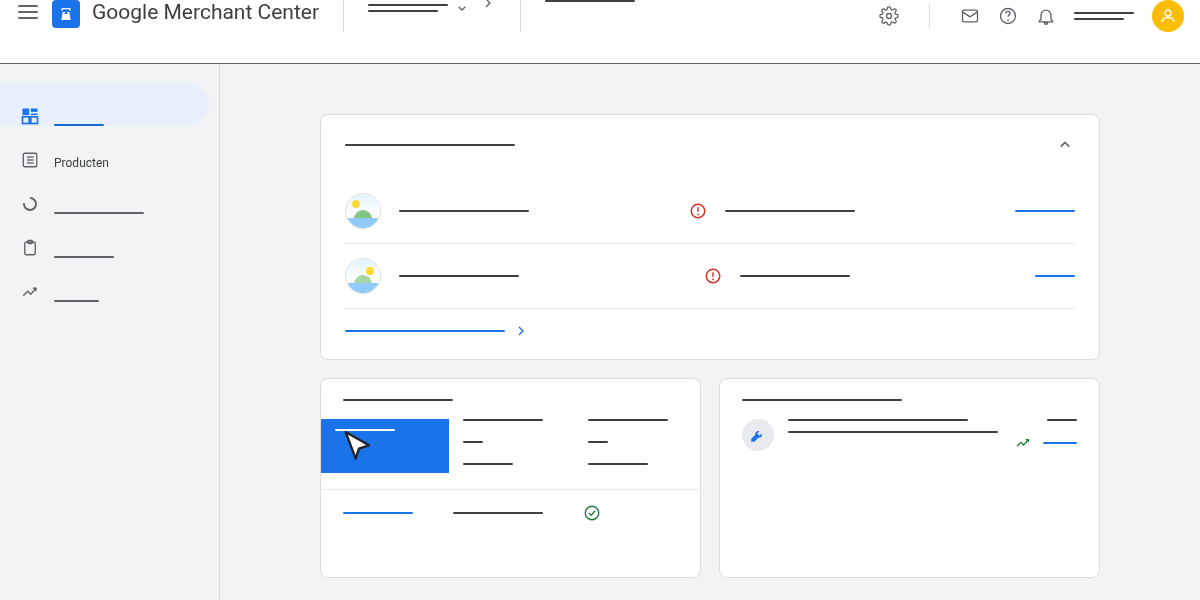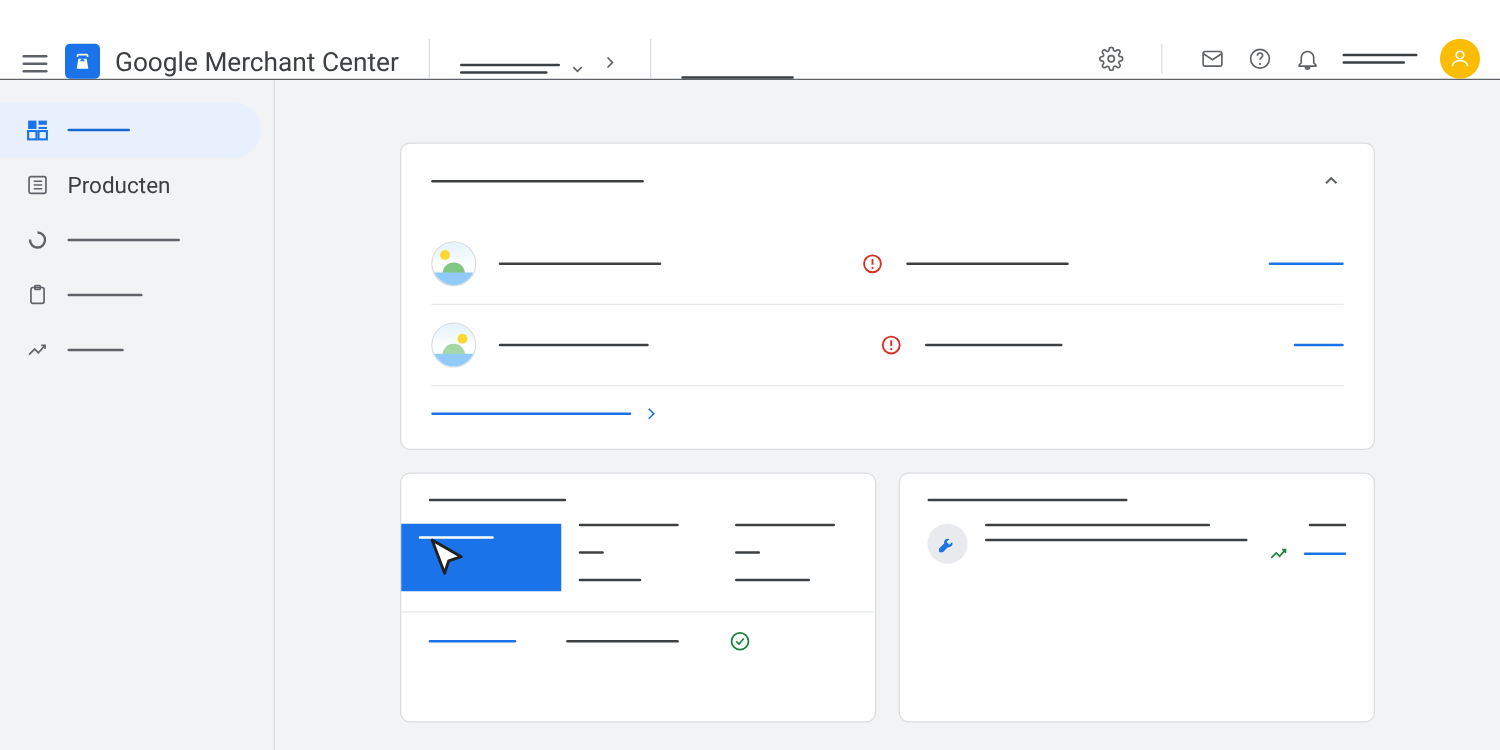--- a/index.html
+++ b/index.html
@@ -1,36 +1,36 @@
 <!DOCTYPE html>
 <html><head>
 <meta charset="utf-8">
 <style>
   * { box-sizing: border-box; margin: 0; padding: 0; }
   body { font-family: 'Google Sans', Roboto, Arial, sans-serif; background: #f1f3f4; width: 1200px; height: 600px; overflow: hidden; }
   
   
-  .header { height: 64px; background: #fff; border-bottom: 1px solid #5f6368; display: flex; align-items: flex-end; padding: 0 16px; gap: 12px; }
+  .header { height: 64px; background: #fff; border-bottom: 1px solid #5f6368; display: flex; align-items: flex-start; padding: 0 16px; gap: 12px; }
   .hamburger { width: 24px; height: 24px; cursor: pointer; display: flex; flex-direction: column; justify-content: center; gap: 4px; padding: 2px; }
   .hamburger span { height: 2px; background: #5f6368; border-radius: 1px; }
   .logo-badge { width: 28px; height: 28px; background: #1a73e8; border-radius: 4px; display: flex; align-items: center; justify-content: center; }
   .logo-badge svg { width: 16px; height: 16px; fill: #fff; }
   .app-title { font-size: 21px; color: #3c4043; font-weight: 400; }
   .vdiv { width: 1px; height: 32px; background: #dadce0; margin: 0 12px; }
   .header-dropdown { display: flex; align-items: center; gap: 6px; }
   .redact-line { height: 2px; background: #3c4043; border-radius: 1px; }
   .header-right { margin-left: auto; display: flex; align-items: center; gap: 18px; }
   .header-icon { width: 20px; height: 20px; color: #5f6368; cursor: pointer; }
   .avatar { width: 32px; height: 32px; border-radius: 50%; background: #fbbc04; display: flex; align-items: center; justify-content: center; }
   .avatar svg { width: 18px; height: 18px; fill: #fff; }
   
   
   .layout { display: flex; height: calc(600px - 64px); }
   .sidebar { width: 220px; background: #f1f3f4; padding-top: 18px; border-right: 1px solid #dadce0; }
-  .nav-item { height: 44px; display: flex; align-items: center; gap: 14px; padding: 0 12px 0 20px; cursor: pointer; font-size: 18px; color: #3c4043; border-radius: 0 22px 22px 0; margin-right: 10px; }
+  .nav-item { height: 44px; display: flex; align-items: flex-end; gap: 14px; padding: 0 12px 0 20px; cursor: pointer; font-size: 12px; color: #3c4043; border-radius: 0 22px 22px 0; margin-right: 10px; }
   .nav-item.active { background: #e8f0fe; color: #1967d2; }
   .nav-icon { width: 20px; height: 20px; display: flex; align-items: center; justify-content: center; flex-shrink: 0; }
   .nav-label-redact { height: 2px; background: #3c4043; border-radius: 1px; }
   .nav-item.active .nav-label-redact { background: #1967d2; }
   
   .main { flex: 1; padding: 50px 100px 30px; overflow: auto; }
   
   
   .card { background: #fff; border: 1px solid #dadce0; border-radius: 8px; margin-bottom: 18px; }
   .card1 { padding: 20px 24px; }

